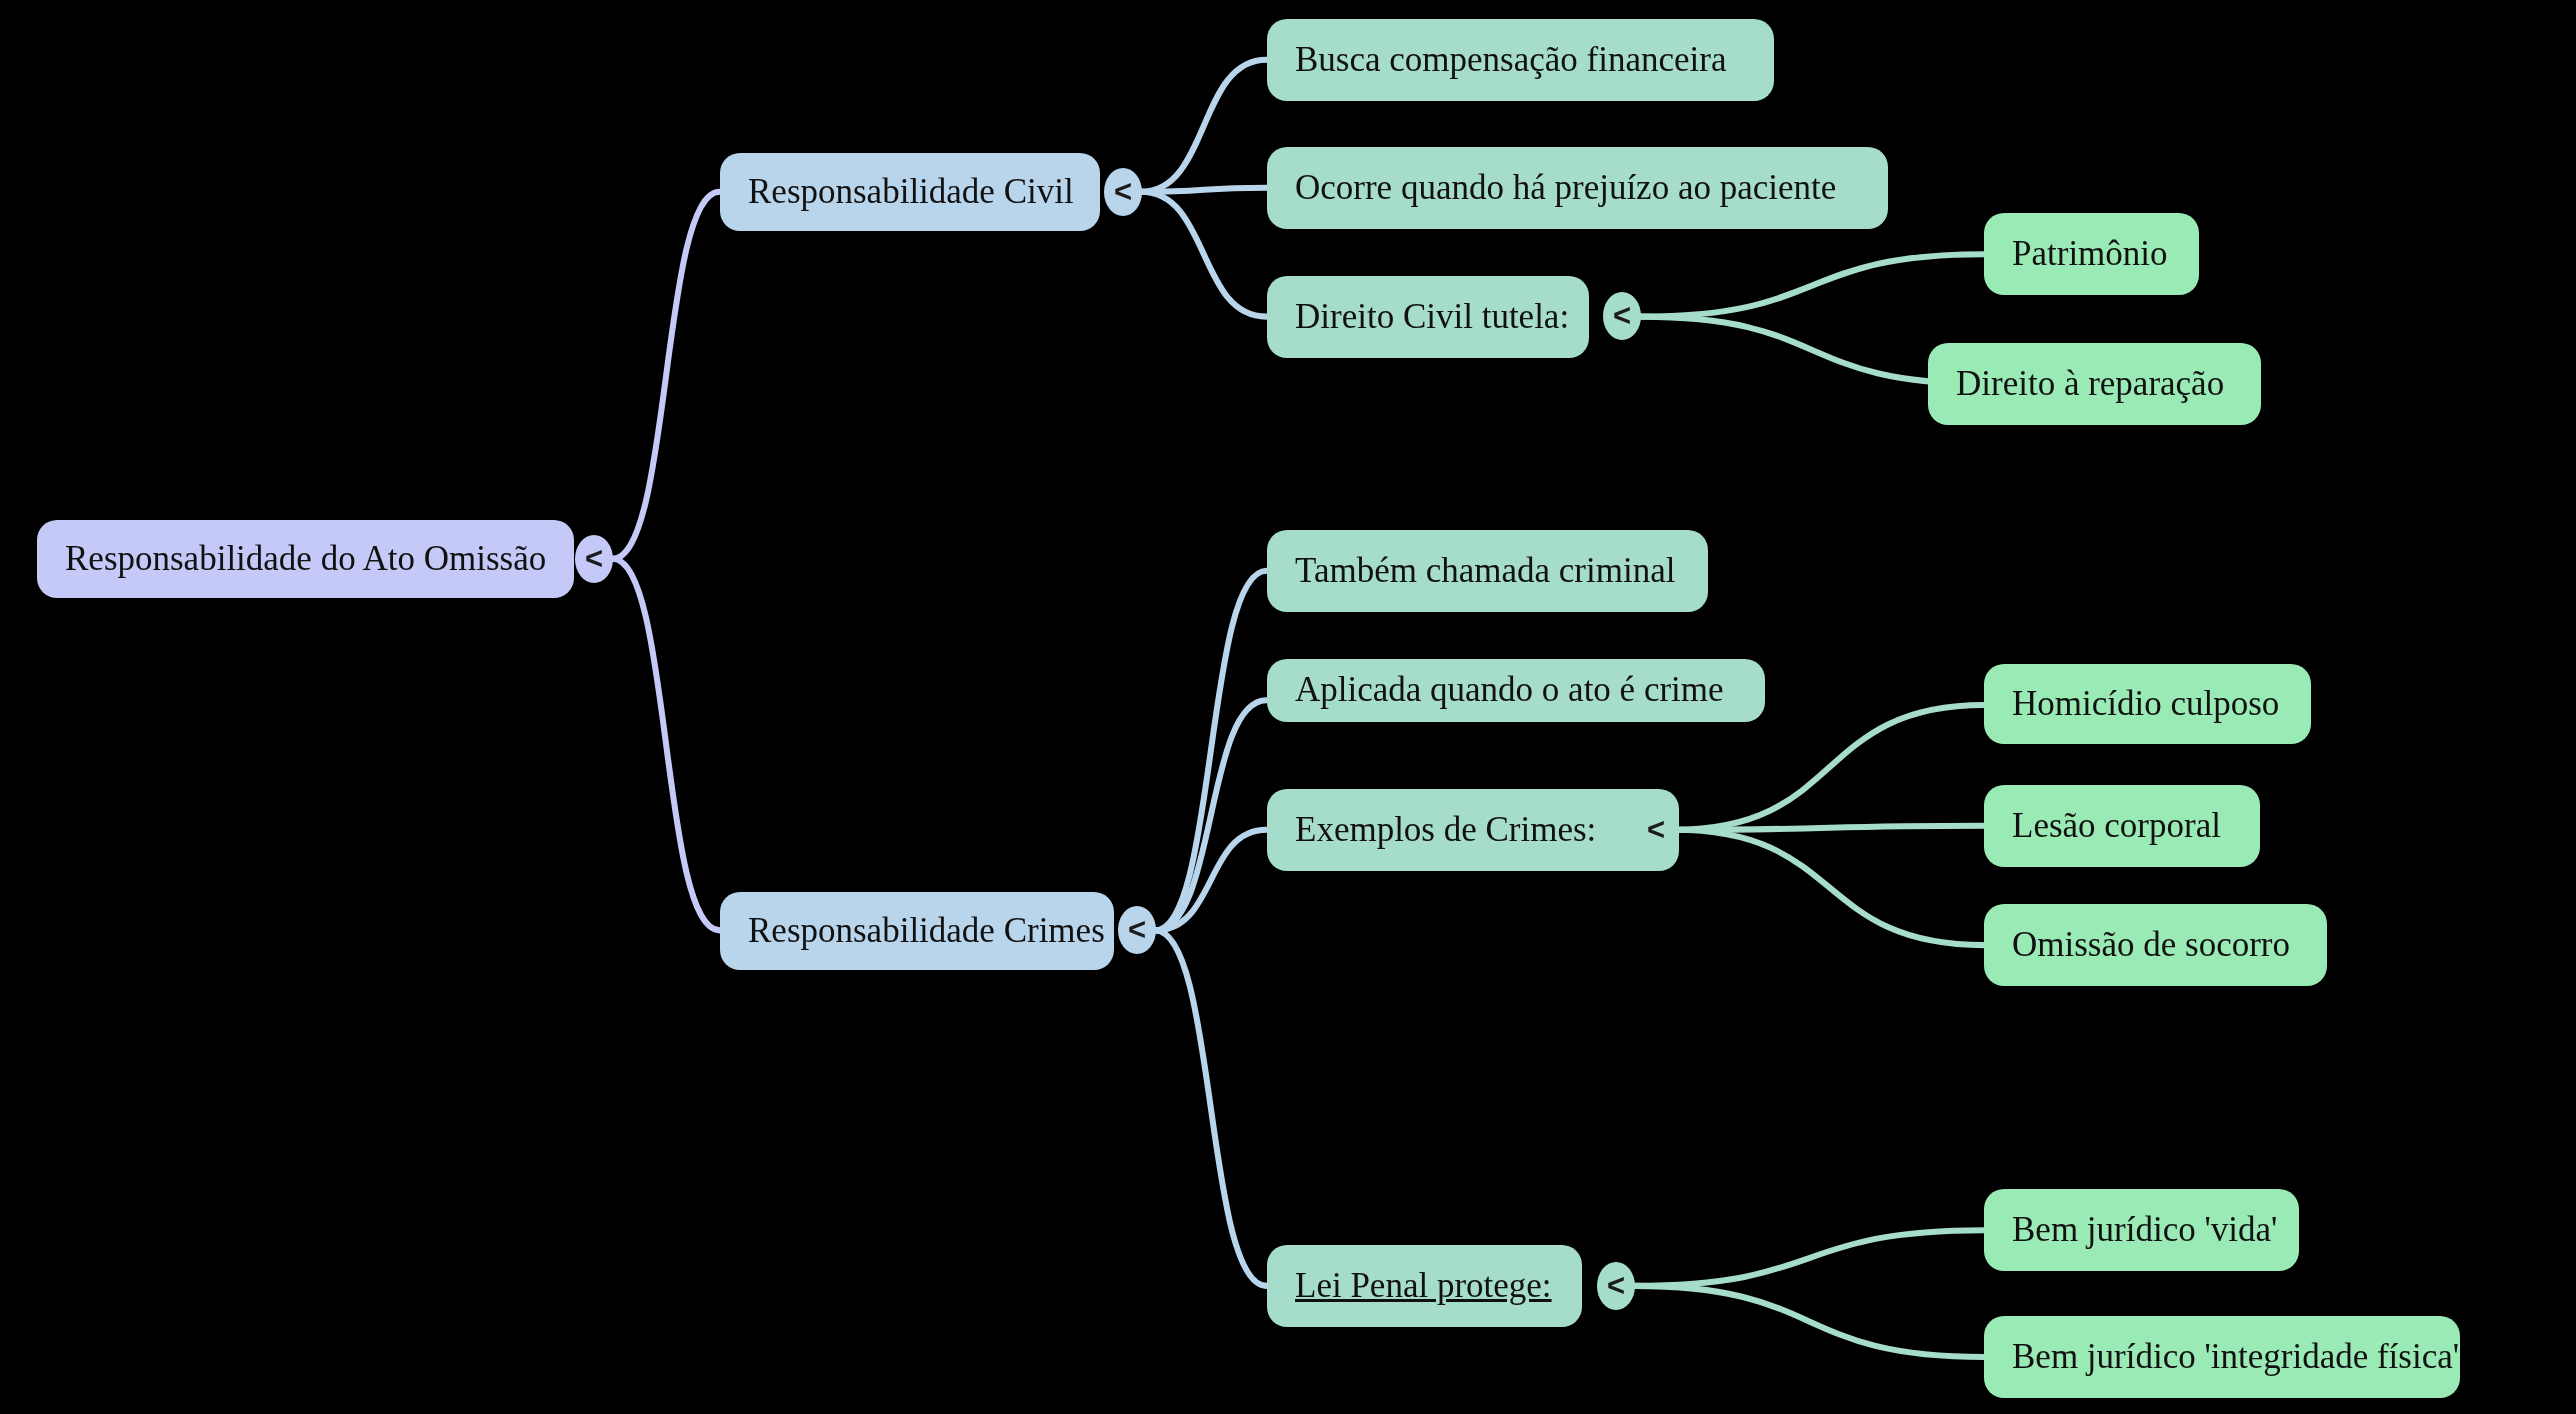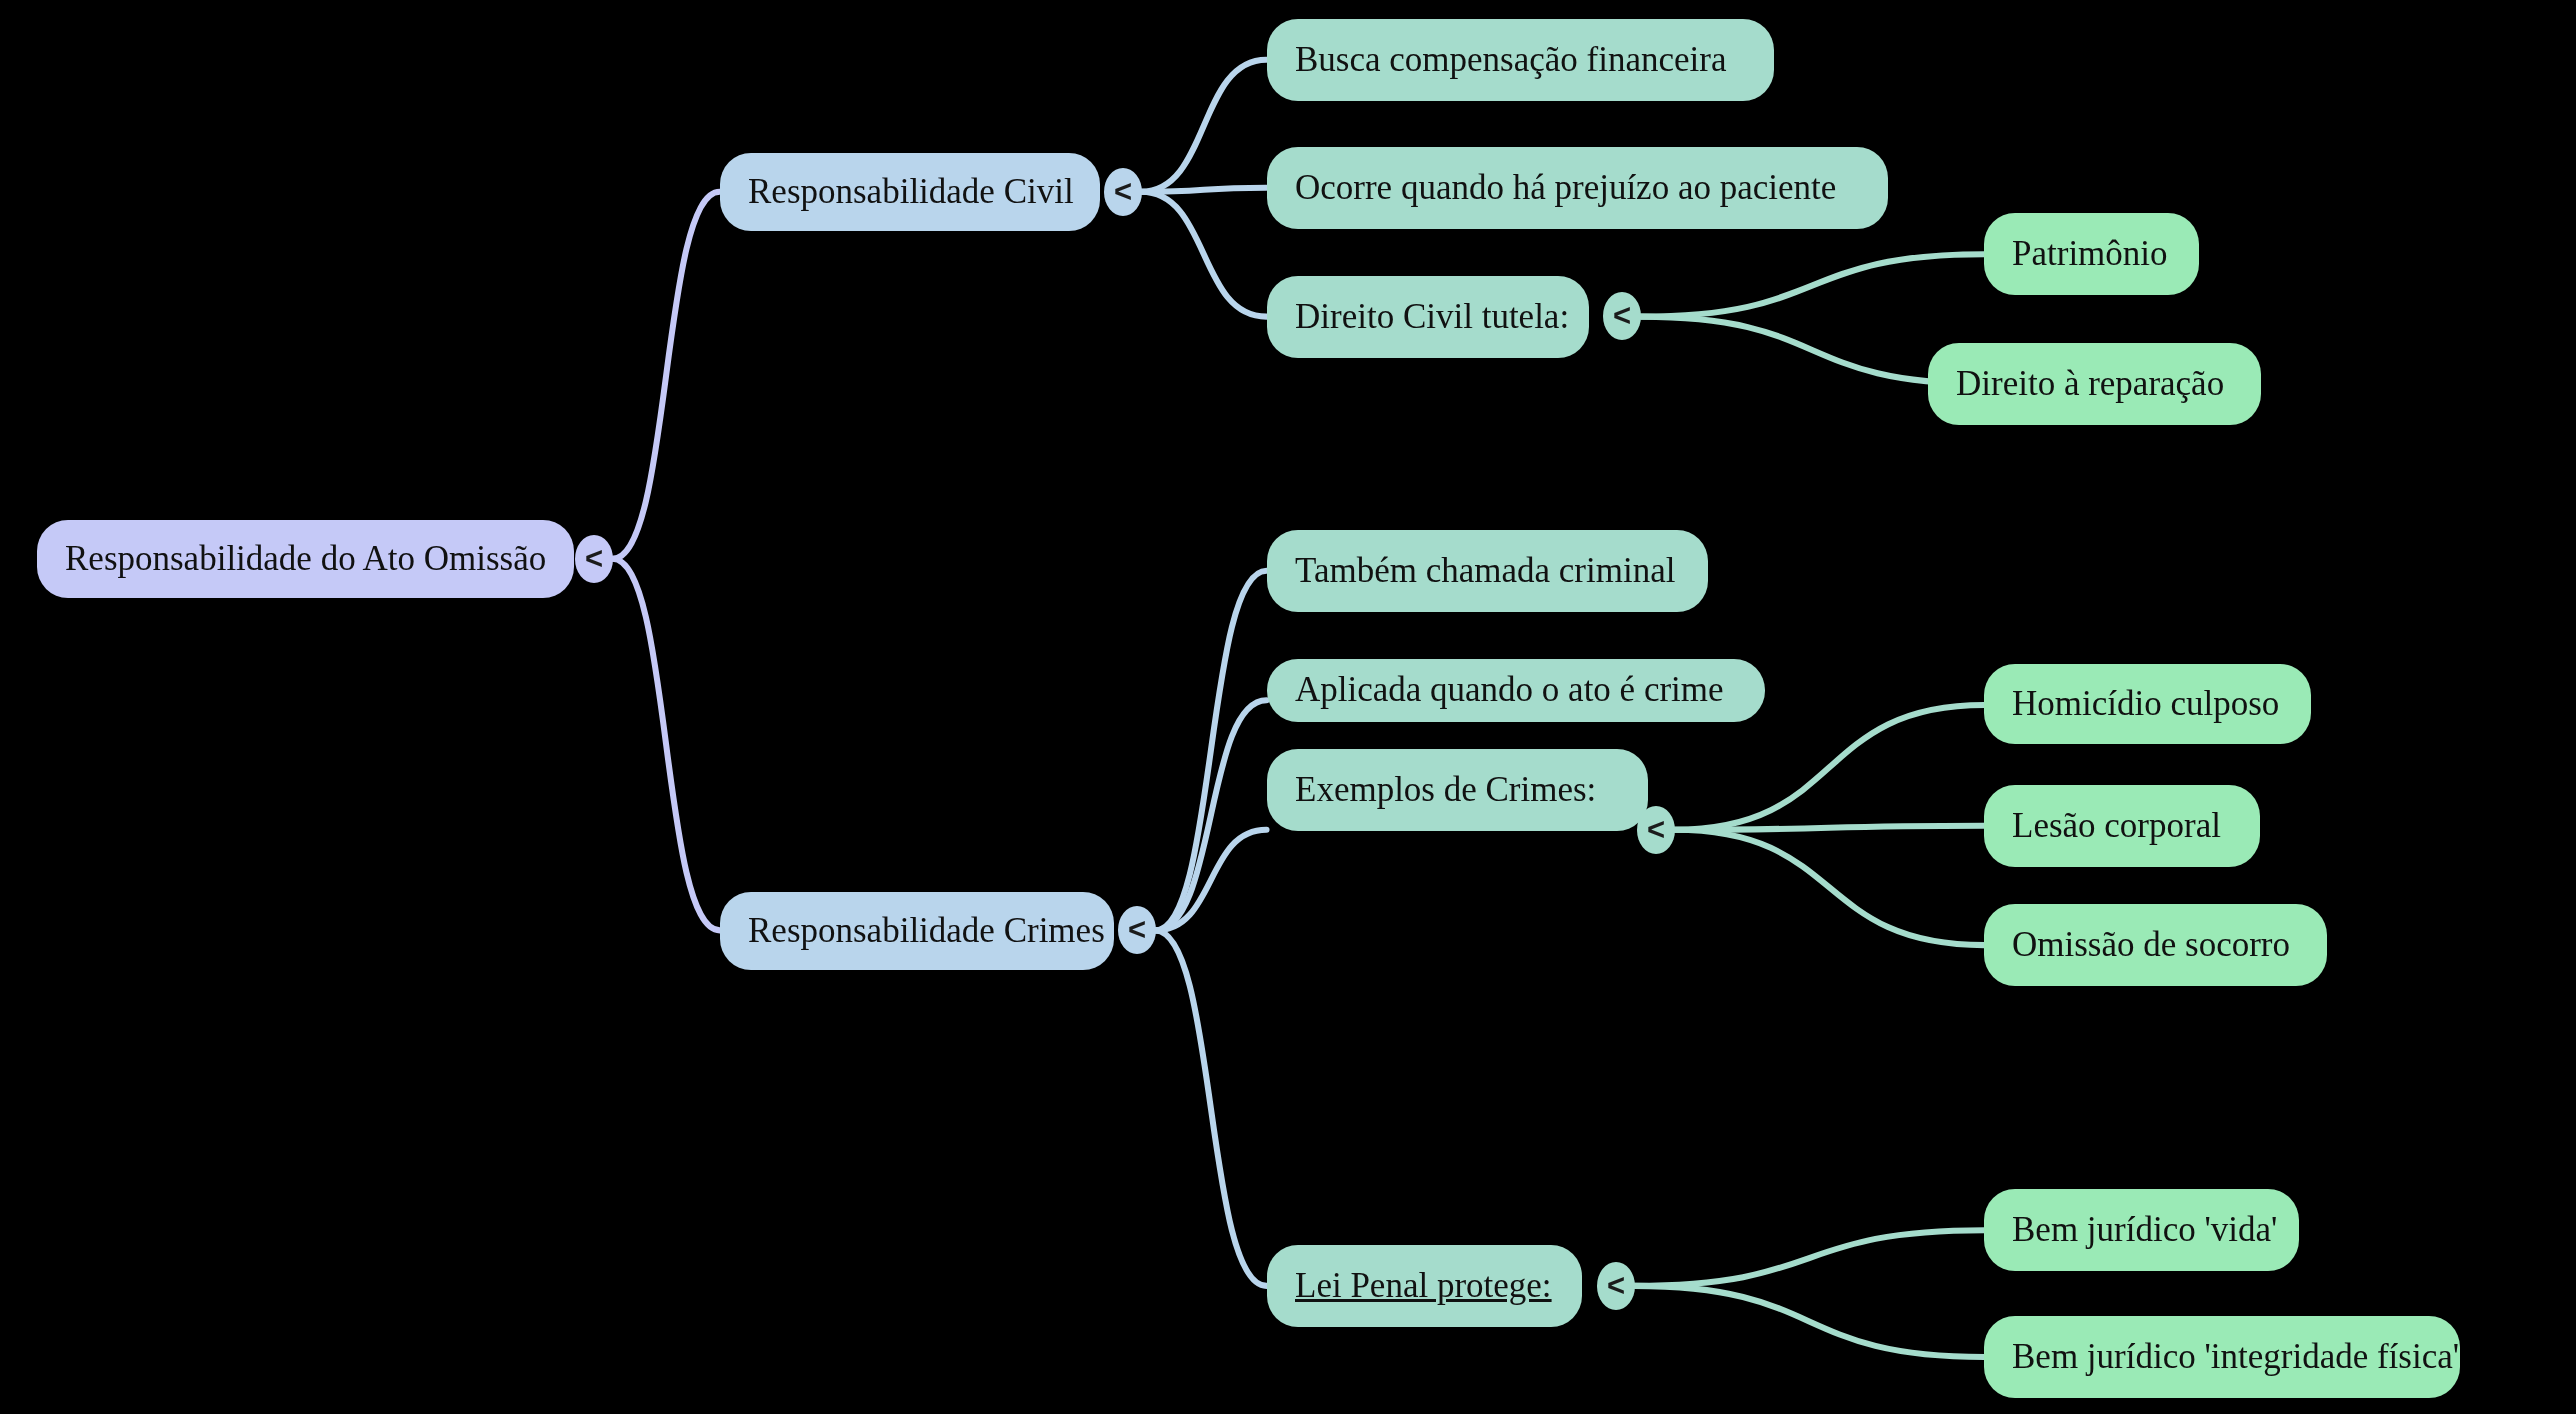--- a/index.html
+++ b/index.html
@@ -1,21 +1,21 @@
 <!DOCTYPE html>
 <html style="font-size:10.7px"><head>
 <meta charset="utf-8">
 <style>
   html,body{margin:0;padding:0;background:#000;}
   body{width:2576px;height:1414px;overflow:hidden;
        font-family:"Liberation Serif","DejaVu Serif",serif;}
   #stage{position:relative;width:2576px;height:1414px;background:#000;}
   #edges{position:absolute;left:0;top:0;width:2576px;height:1414px;}
   .node{position:absolute;box-sizing:border-box;display:flex;align-items:center;
-        border-radius:31px;color:#111;line-height:1.1;white-space:nowrap;
+        border-radius:20px;color:#111;line-height:1.1;white-space:nowrap;
         padding:0 28px;font-size:35px;}
   .node.root{background:#c5c9f7;}
   .node.lvl1{background:#b9d5ec;}
   .node.lvl2{background:#a5dccc;}
   .node.lvl3{background:#9aeab6;}
   .toggle{position:absolute;display:flex;align-items:center;justify-content:center;
           border-radius:50%;color:#1b1b1b;font-size:31px;font-weight:700;
           font-family:"Liberation Sans","DejaVu Sans",sans-serif;
           width:38px;height:48px;}
   .toggle.root{background:#c5c9f7;}
@@ -52,21 +52,21 @@
       <div class="node lvl2" style="left: 1267px; top: 19px; width: 507px; height: 82px;">Busca compensação financeira</div>
       <div class="node lvl2" style="left: 1267px; top: 147px; width: 621px; height: 82px;">Ocorre quando há prejuízo ao paciente</div>
       <div class="node lvl2" style="left: 1267px; top: 276px; width: 322px; height: 82px;">Direito Civil tutela:</div>
       <div class="toggle lvl2" style="left: 1603px; top: 292px; width: 38px; height: 48px;">&lt;</div>
       <div class="node lvl3" style="left: 1984px; top: 213px; width: 215px; height: 82px;">Patrimônio</div>
       <div class="node lvl3" style="left: 1928px; top: 343px; width: 333px; height: 82px; text-align: right;">Direito à reparação</div>
       <div class="node lvl1" style="left: 720px; top: 892px; width: 394px; height: 78px;">Responsabilidade Crimes</div>
       <div class="toggle lvl1" style="left: 1118px; top: 906px; width: 38px; height: 48px;">&lt;</div>
       <div class="node lvl2" style="left: 1267px; top: 530px; width: 441px; height: 82px;">Também chamada criminal</div>
       <div class="node lvl2" style="left: 1267px; top: 659px; width: 498px; height: 63px; text-align: right;">Aplicada quando o ato é crime</div>
-      <div class="node lvl2" style="left: 1267px; top: 749px; width: 381px; height: 82px;">Exemplos de Crimes:</div>
+      <div class="node lvl2" style="left: 1267px; top: 789px; width: 412px; height: 82px;">Exemplos de Crimes:</div>
       <div class="toggle lvl2" style="left: 1637px; top: 806px; width: 38px; height: 48px;">&lt;</div>
       <div class="node lvl3" style="left: 1984px; top: 664px; width: 327px; height: 80px;">Homicídio culposo</div>
       <div class="node lvl3" style="left: 1984px; top: 785px; width: 276px; height: 82px;">Lesão corporal</div>
       <div class="node lvl3" style="left: 1984px; top: 904px; width: 343px; height: 82px; text-align: right;">Omissão de socorro</div>
       <div class="node lvl2" style="left: 1267px; top: 1245px; width: 315px; height: 82px; text-decoration: underline;">Lei Penal protege:</div>
       <div class="toggle lvl2" style="left: 1597px; top: 1262px; width: 38px; height: 48px;">&lt;</div>
       <div class="node lvl3" style="left: 1984px; top: 1189px; width: 315px; height: 82px;">Bem jurídico 'vida'</div>
       <div class="node lvl3" style="left: 1984px; top: 1316px; width: 476px; height: 82px;">Bem jurídico 'integridade física'</div>
     </div>
 </div>

